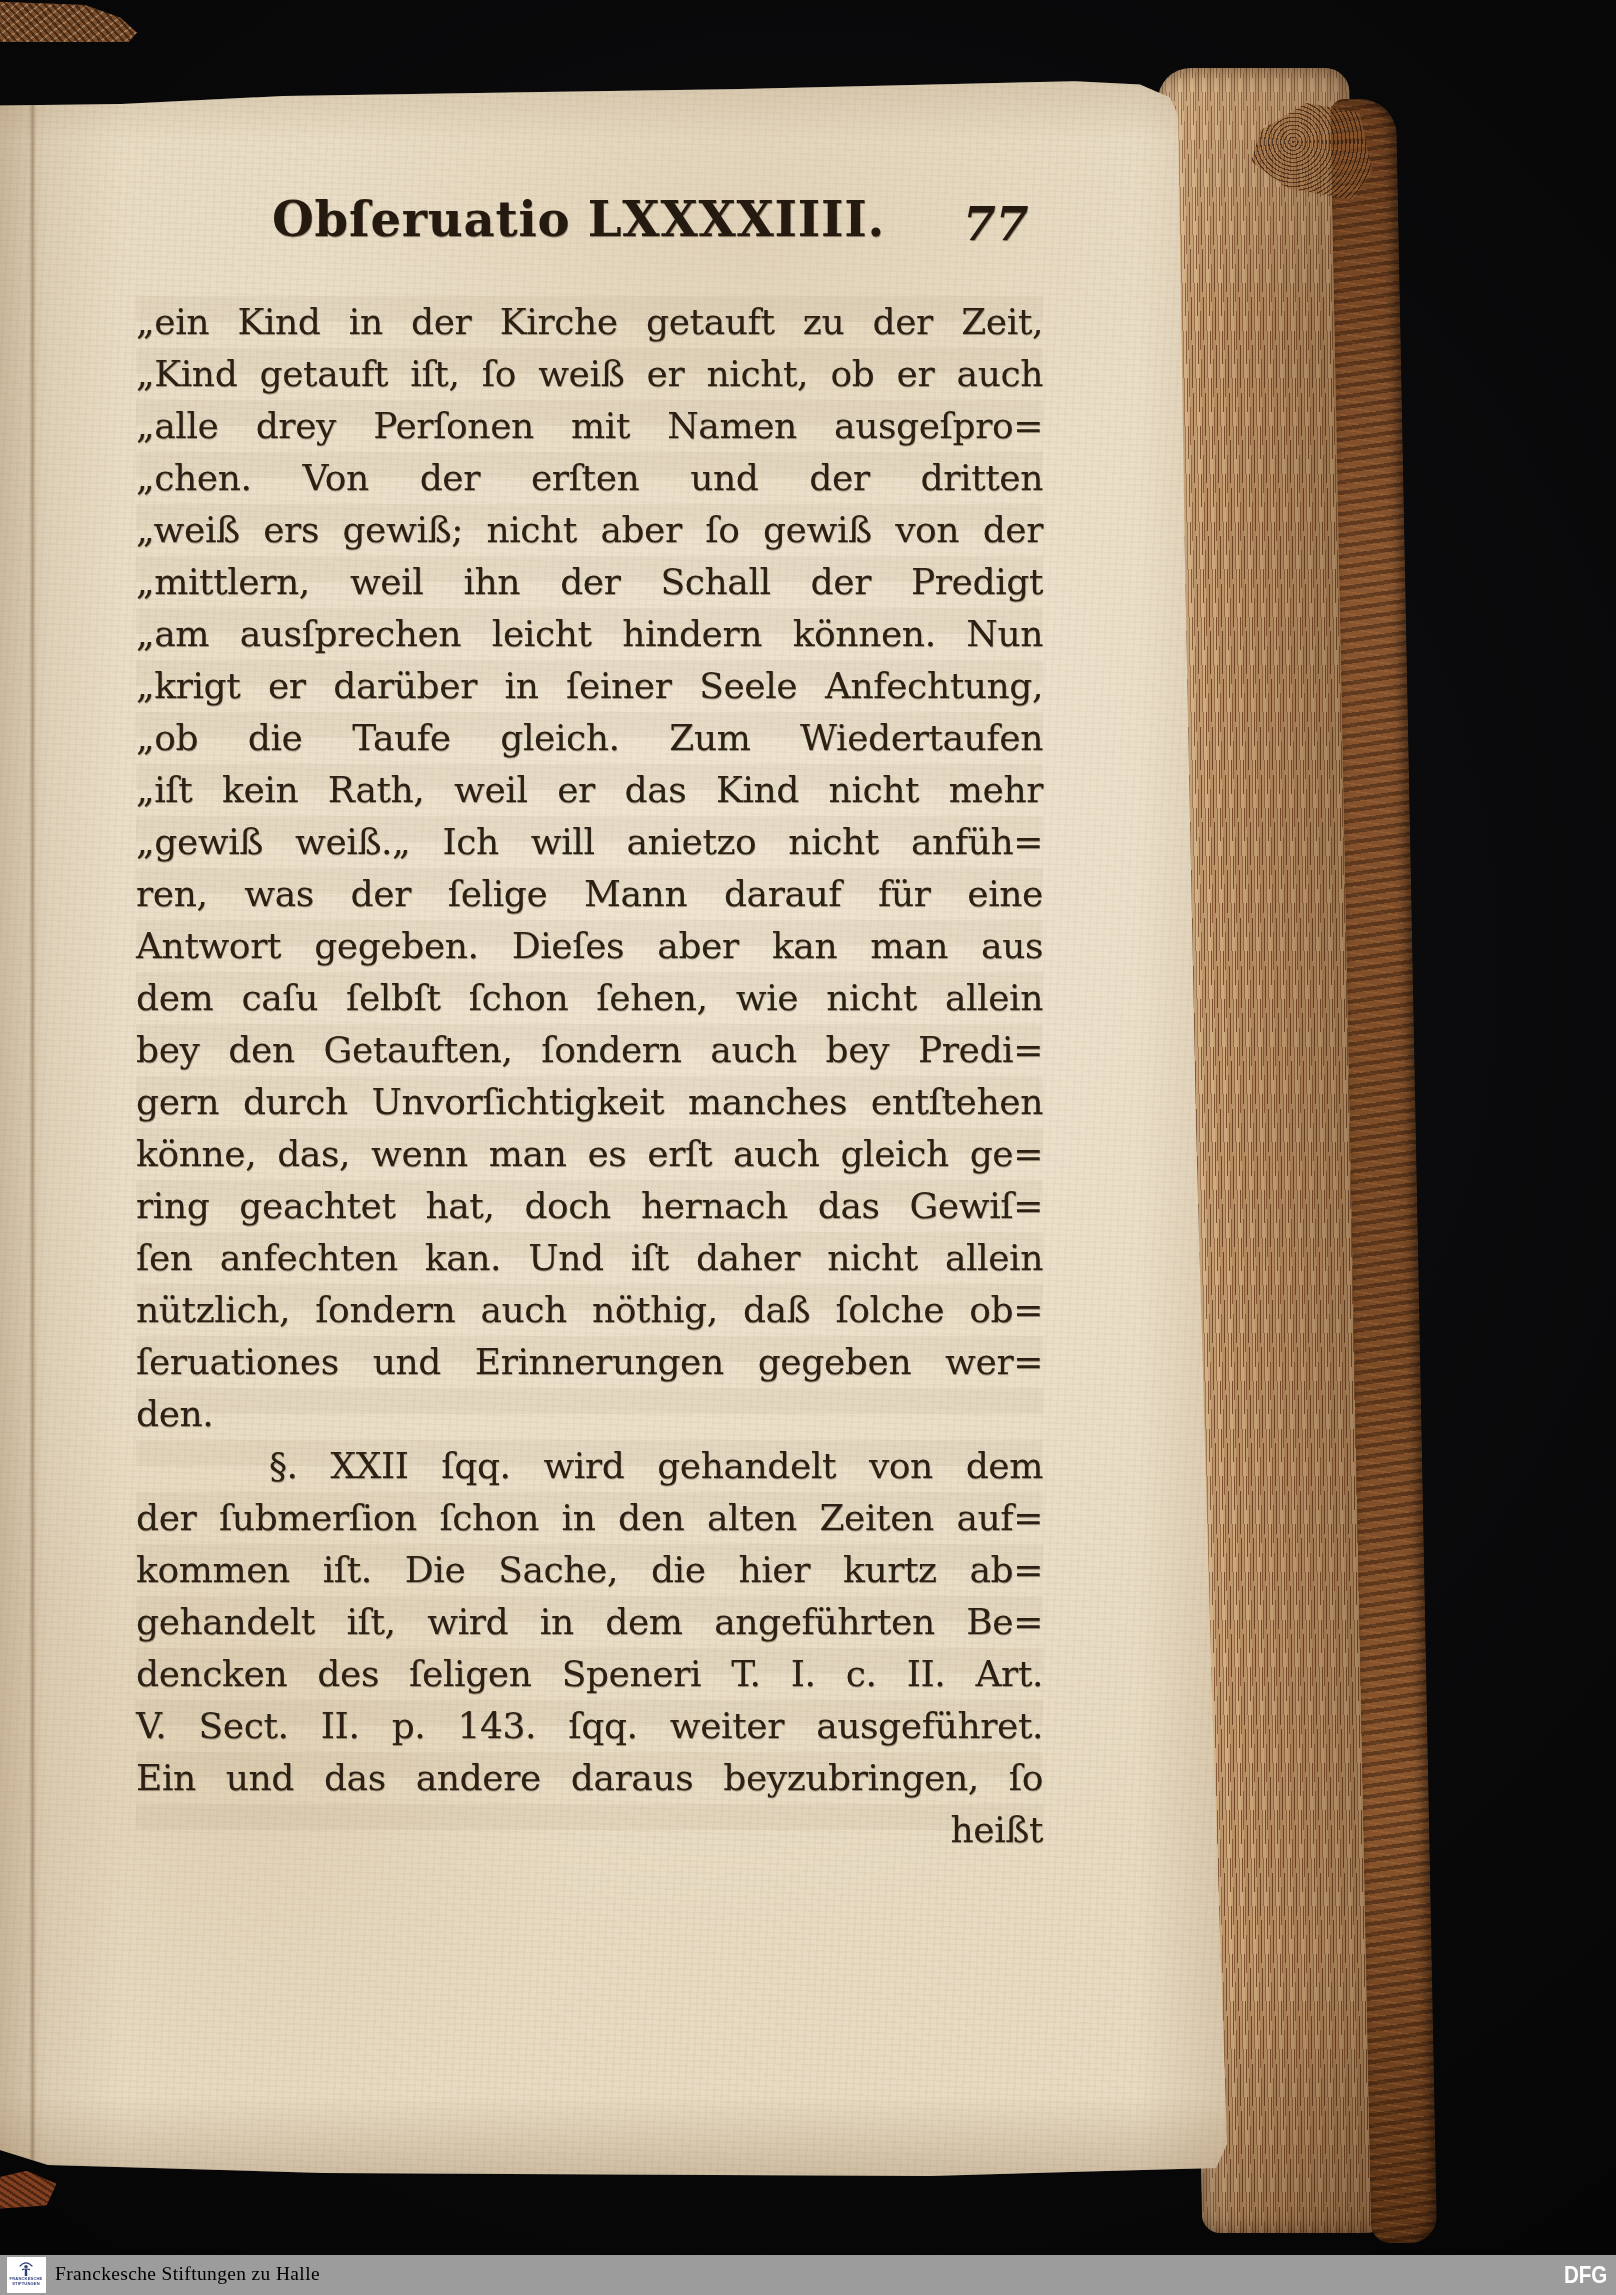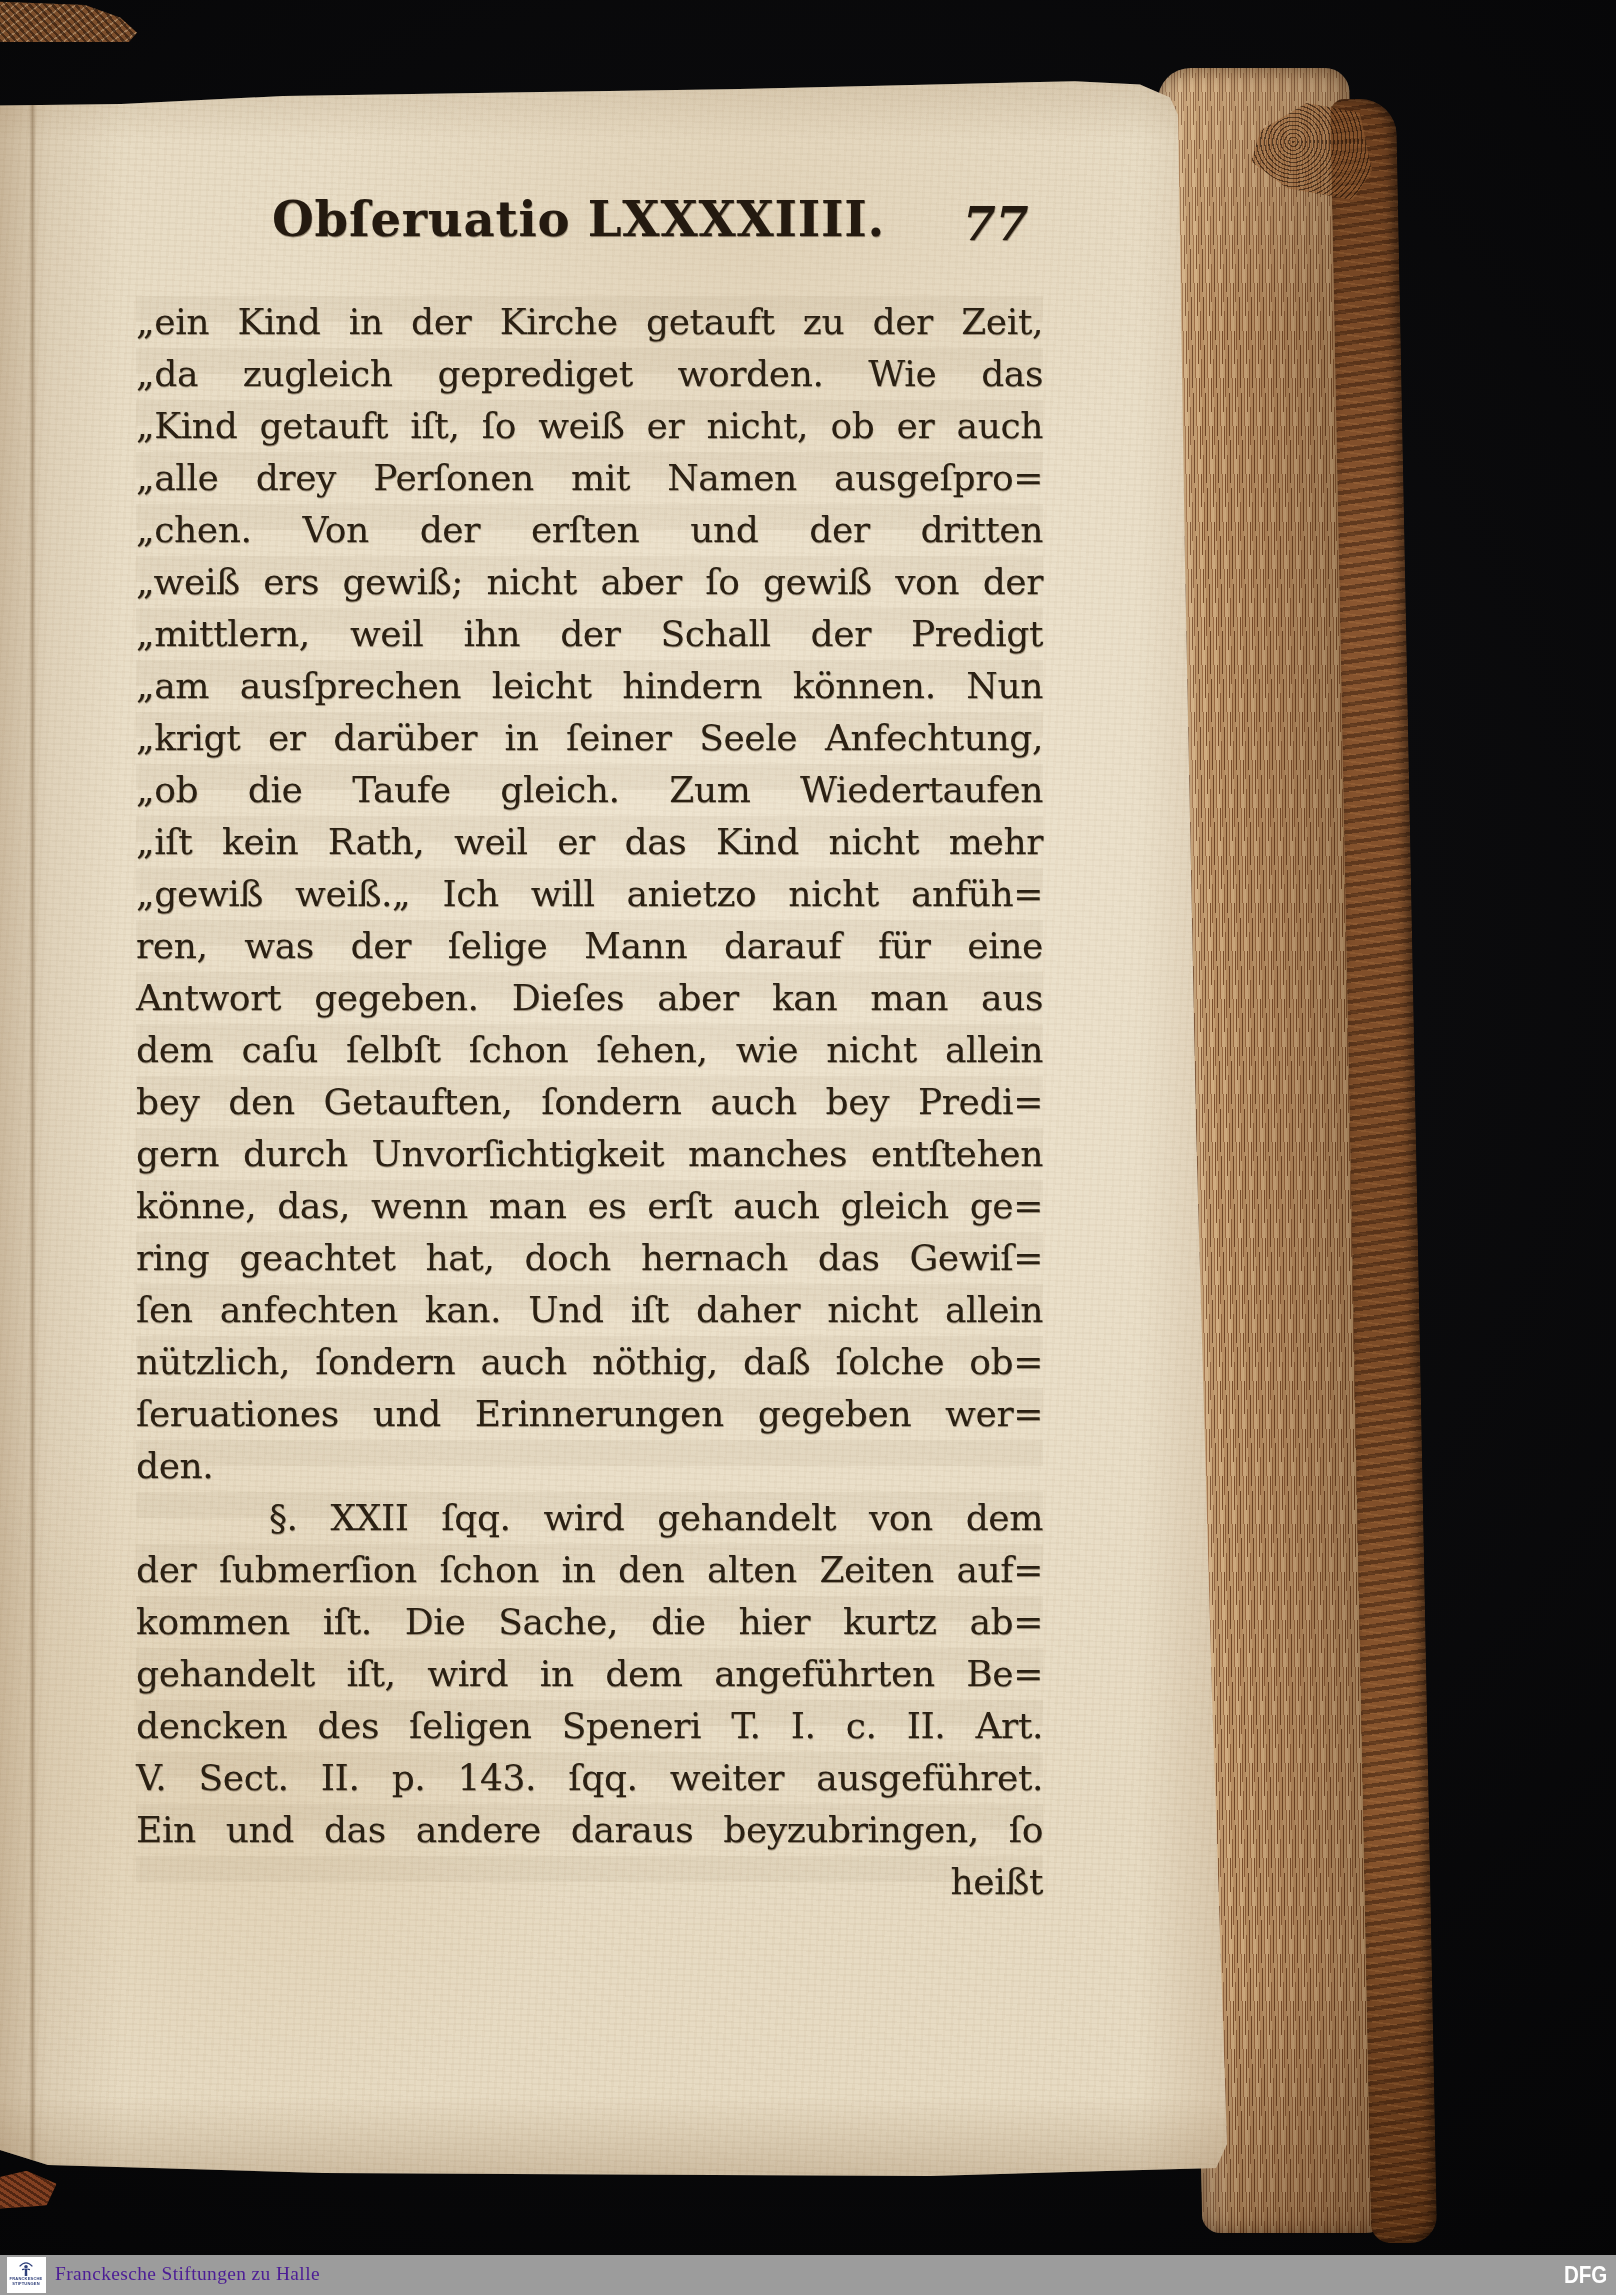--- a/index.html
+++ b/index.html
@@ -114,21 +114,21 @@
     background:#fff; display:flex; flex-direction:column; align-items:center; justify-content:flex-start;
     padding-top:1.6px; box-sizing:border-box;
   }
   .logo-box svg{display:block;}
   .lg-line{
     font-family:"Liberation Sans", sans-serif; font-size:4px; line-height:4.8px;
     color:#2e3f7a; letter-spacing:0.2px; font-weight:700; text-align:center;
   }
   .inst{
     position:absolute; left:55px; top:8px;
-    font-family:"Liberation Serif", serif; font-size:19.4px; color:#4c1d95;
+    font-family:"Liberation Serif", serif; font-size:19.4px; color:#000000;
     letter-spacing:0.4px;
   }
   .dfg{
     position:absolute; right:9.7px; top:7.3px;
     font-family:"Liberation Sans", sans-serif; font-weight:700; font-size:23.4px;
     color:#ffffff; letter-spacing:0px; transform:scaleX(.88); transform-origin:right center;
   }
 </style>
 </head>
 <body>
@@ -139,21 +139,20 @@
   <div class="fore-edge"></div>
   <div class="leather"></div>
   <div class="leather-top-patch"></div>
 
   <div class="page">
     <div class="gutter"></div>
     <span class="htitle">Obſeruatio LXXXXIIII.</span>
     <span class="hnum">77</span>
     <div class="body-text" id="body-lines">
         <div class="line q">„ein Kind in der Kirche getauft zu der Zeit,</div>
-        <div class="line q">„da zugleich geprediget worden. Wie das</div>
         <div class="line q">„Kind getauft iſt, ſo weiß er nicht, ob er auch</div>
         <div class="line q">„alle drey Perſonen mit Namen ausgeſpro=</div>
         <div class="line q">„chen. Von der erſten und der dritten</div>
         <div class="line q">„weiß ers gewiß; nicht aber ſo gewiß von der</div>
         <div class="line q">„mittlern, weil ihn der Schall der Predigt</div>
         <div class="line q">„am ausſprechen leicht hindern können. Nun</div>
         <div class="line q">„krigt er darüber in ſeiner Seele Anfechtung,</div>
         <div class="line q">„ob die Taufe gleich. Zum Wiedertaufen</div>
         <div class="line q">„iſt kein Rath, weil er das Kind nicht mehr</div>
         <div class="line q">„gewiß weiß.„ Ich will anietzo nicht anfüh=</div>

